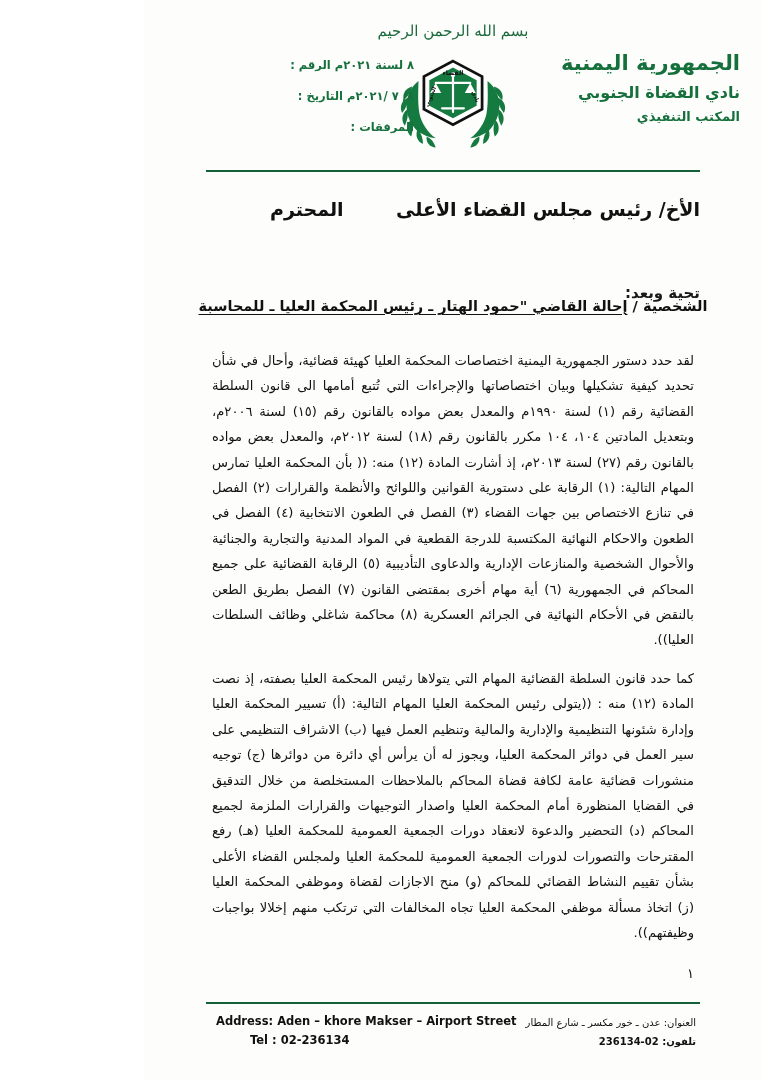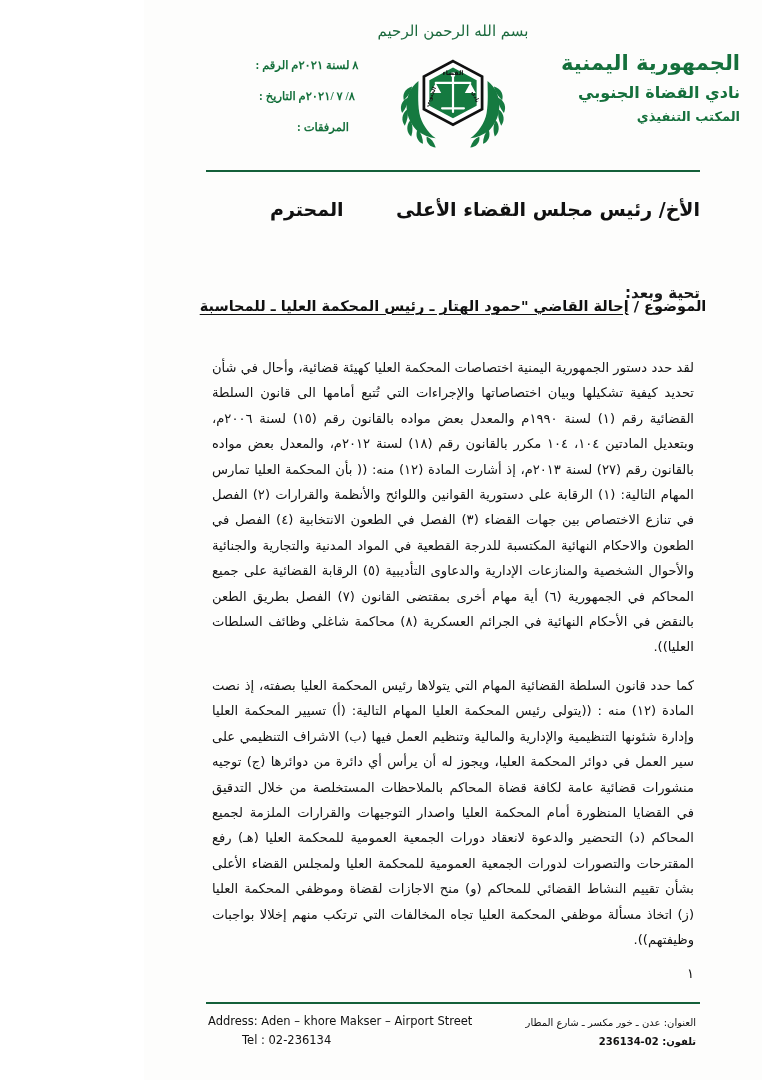--- a/index.html
+++ b/index.html
@@ -73,25 +73,24 @@
     position: absolute;
     left: 30px; top: 10px;
     width: 240px;
     direction: rtl;
     color: #15703c;
     font-family: "DejaVu Sans", sans-serif;
     font-size: 11.5px;
     font-weight: bold;
   }
   .meta-row {
-    text-align: center;
+    text-align: right;
     padding-left: 26px;
     margin-bottom: 17px;
     white-space: nowrap;
-    font-family: Liberation Serif, serif;
   }
   .meta-row:last-child { margin-bottom: 0; padding-left: 58px; }
   .meta-label { }
   .meta-value { }
 
   
   .logo-wrap {
     position: absolute;
     left: 50%; top: 4px;
     transform: translateX(-50%);
@@ -170,21 +169,21 @@
     left: 68px; right: 68px;
     direction: rtl;
     text-align: justify;
     text-align-last: right;
     font-family: "DejaVu Sans", sans-serif;
     font-size: 13.1px;
     line-height: 25.4px;
     color: #121212;
   }
   .body-text p {
-    margin: 7px 0 13px 0;
+    margin: 0 0 13px 0;
     text-indent: 0;
   }
 
   
   .page-number {
     position: absolute;
     right: 68px;
     top: 966px;
     font-family: "DejaVu Sans", sans-serif;
     font-size: 13px;
@@ -201,25 +200,25 @@
     background: #14603a;
   }
   .footer {
     position: absolute;
     left: 62px; right: 62px;
     top: 1010px;
     height: 62px;
   }
   .footer-en {
     position: absolute;
-    left: 2px; top: 2px;
+    left: 10px; top: 2px;
     direction: ltr;
     text-align: left;
     font-family: "DejaVu Sans", sans-serif;
-    font-weight: normal;
+    font-weight: bold;
     font-size: 11.5px;
     color: #111;
     line-height: 19px;
   }
   .footer-en .tel { padding-left: 34px; display: block; }
   .footer-ar {
     position: absolute;
     right: 4px; top: 3px;
     direction: rtl;
     text-align: right;
@@ -306,21 +305,21 @@
 
   <div class="addressee">
     <div class="addressee-row">
       <span class="addressee-main">الأخ/ رئيس مجلس القضاء الأعلى</span>
       <span class="addressee-honor">المحترم</span>
     </div>
   </div>
   <div class="greeting" style="position:absolute; top:258px; left:0; right:0;">تحية وبعد:</div>
 
   <div class="subject">
-    <span class="s-label">الموضوع /</span>
+    <span class="s-label">الشخصية /</span>
     <span class="s-text">إحالة القاضي "حمود الهتار ـ رئيس المحكمة العليا ـ للمحاسبة</span>
   </div>
 
   <div class="body-text">
     <p>لقد حدد دستور الجمهورية اليمنية اختصاصات المحكمة العليا كهيئة قضائية، وأحال في شأن تحديد كيفية تشكيلها وبيان اختصاصاتها والإجراءات التي تُتبع أمامها الى قانون السلطة القضائية رقم (١) لسنة ١٩٩٠م والمعدل بعض مواده بالقانون رقم (١٥) لسنة ٢٠٠٦م، وبتعديل المادتين ١٠٤، ١٠٤ مكرر بالقانون رقم (١٨) لسنة ٢٠١٢م، والمعدل بعض مواده بالقانون رقم (٢٧) لسنة ٢٠١٣م، إذ أشارت المادة (١٢) منه: (( بأن المحكمة العليا تمارس المهام التالية: (١) الرقابة على دستورية القوانين واللوائح والأنظمة والقرارات (٢) الفصل في تنازع الاختصاص بين جهات القضاء (٣) الفصل في الطعون الانتخابية (٤) الفصل في الطعون والاحكام النهائية المكتسبة للدرجة القطعية في المواد المدنية والتجارية والجنائية والأحوال الشخصية والمنازعات الإدارية والدعاوى التأديبية (٥) الرقابة القضائية على جميع المحاكم في الجمهورية (٦) أية مهام أخرى بمقتضى القانون (٧) الفصل بطريق الطعن بالنقض في الأحكام النهائية في الجرائم العسكرية (٨) محاكمة شاغلي وظائف السلطات العليا)).</p>
     <p>كما حدد قانون السلطة القضائية المهام التي يتولاها رئيس المحكمة العليا بصفته، إذ نصت المادة (١٢) منه : ((يتولى رئيس المحكمة العليا المهام التالية: (أ) تسيير المحكمة العليا وإدارة شئونها التنظيمية والإدارية والمالية وتنظيم العمل فيها (ب) الاشراف التنظيمي على سير العمل في دوائر المحكمة العليا، ويجوز له أن يرأس أي دائرة من دوائرها (ج) توجيه منشورات قضائية عامة لكافة قضاة المحاكم بالملاحظات المستخلصة من خلال التدقيق في القضايا المنظورة أمام المحكمة العليا واصدار التوجيهات والقرارات الملزمة لجميع المحاكم (د) التحضير والدعوة لانعقاد دورات الجمعية العمومية للمحكمة العليا (هـ) رفع المقترحات والتصورات لدورات الجمعية العمومية للمحكمة العليا ولمجلس القضاء الأعلى بشأن تقييم النشاط القضائي للمحاكم (و) منح الاجازات لقضاة وموظفي المحكمة العليا (ز) اتخاذ مسألة موظفي المحكمة العليا تجاه المخالفات التي ترتكب منهم إخلالا بواجبات وظيفتهم)).</p>
   </div>
 
   <div class="page-number">١</div>
 

